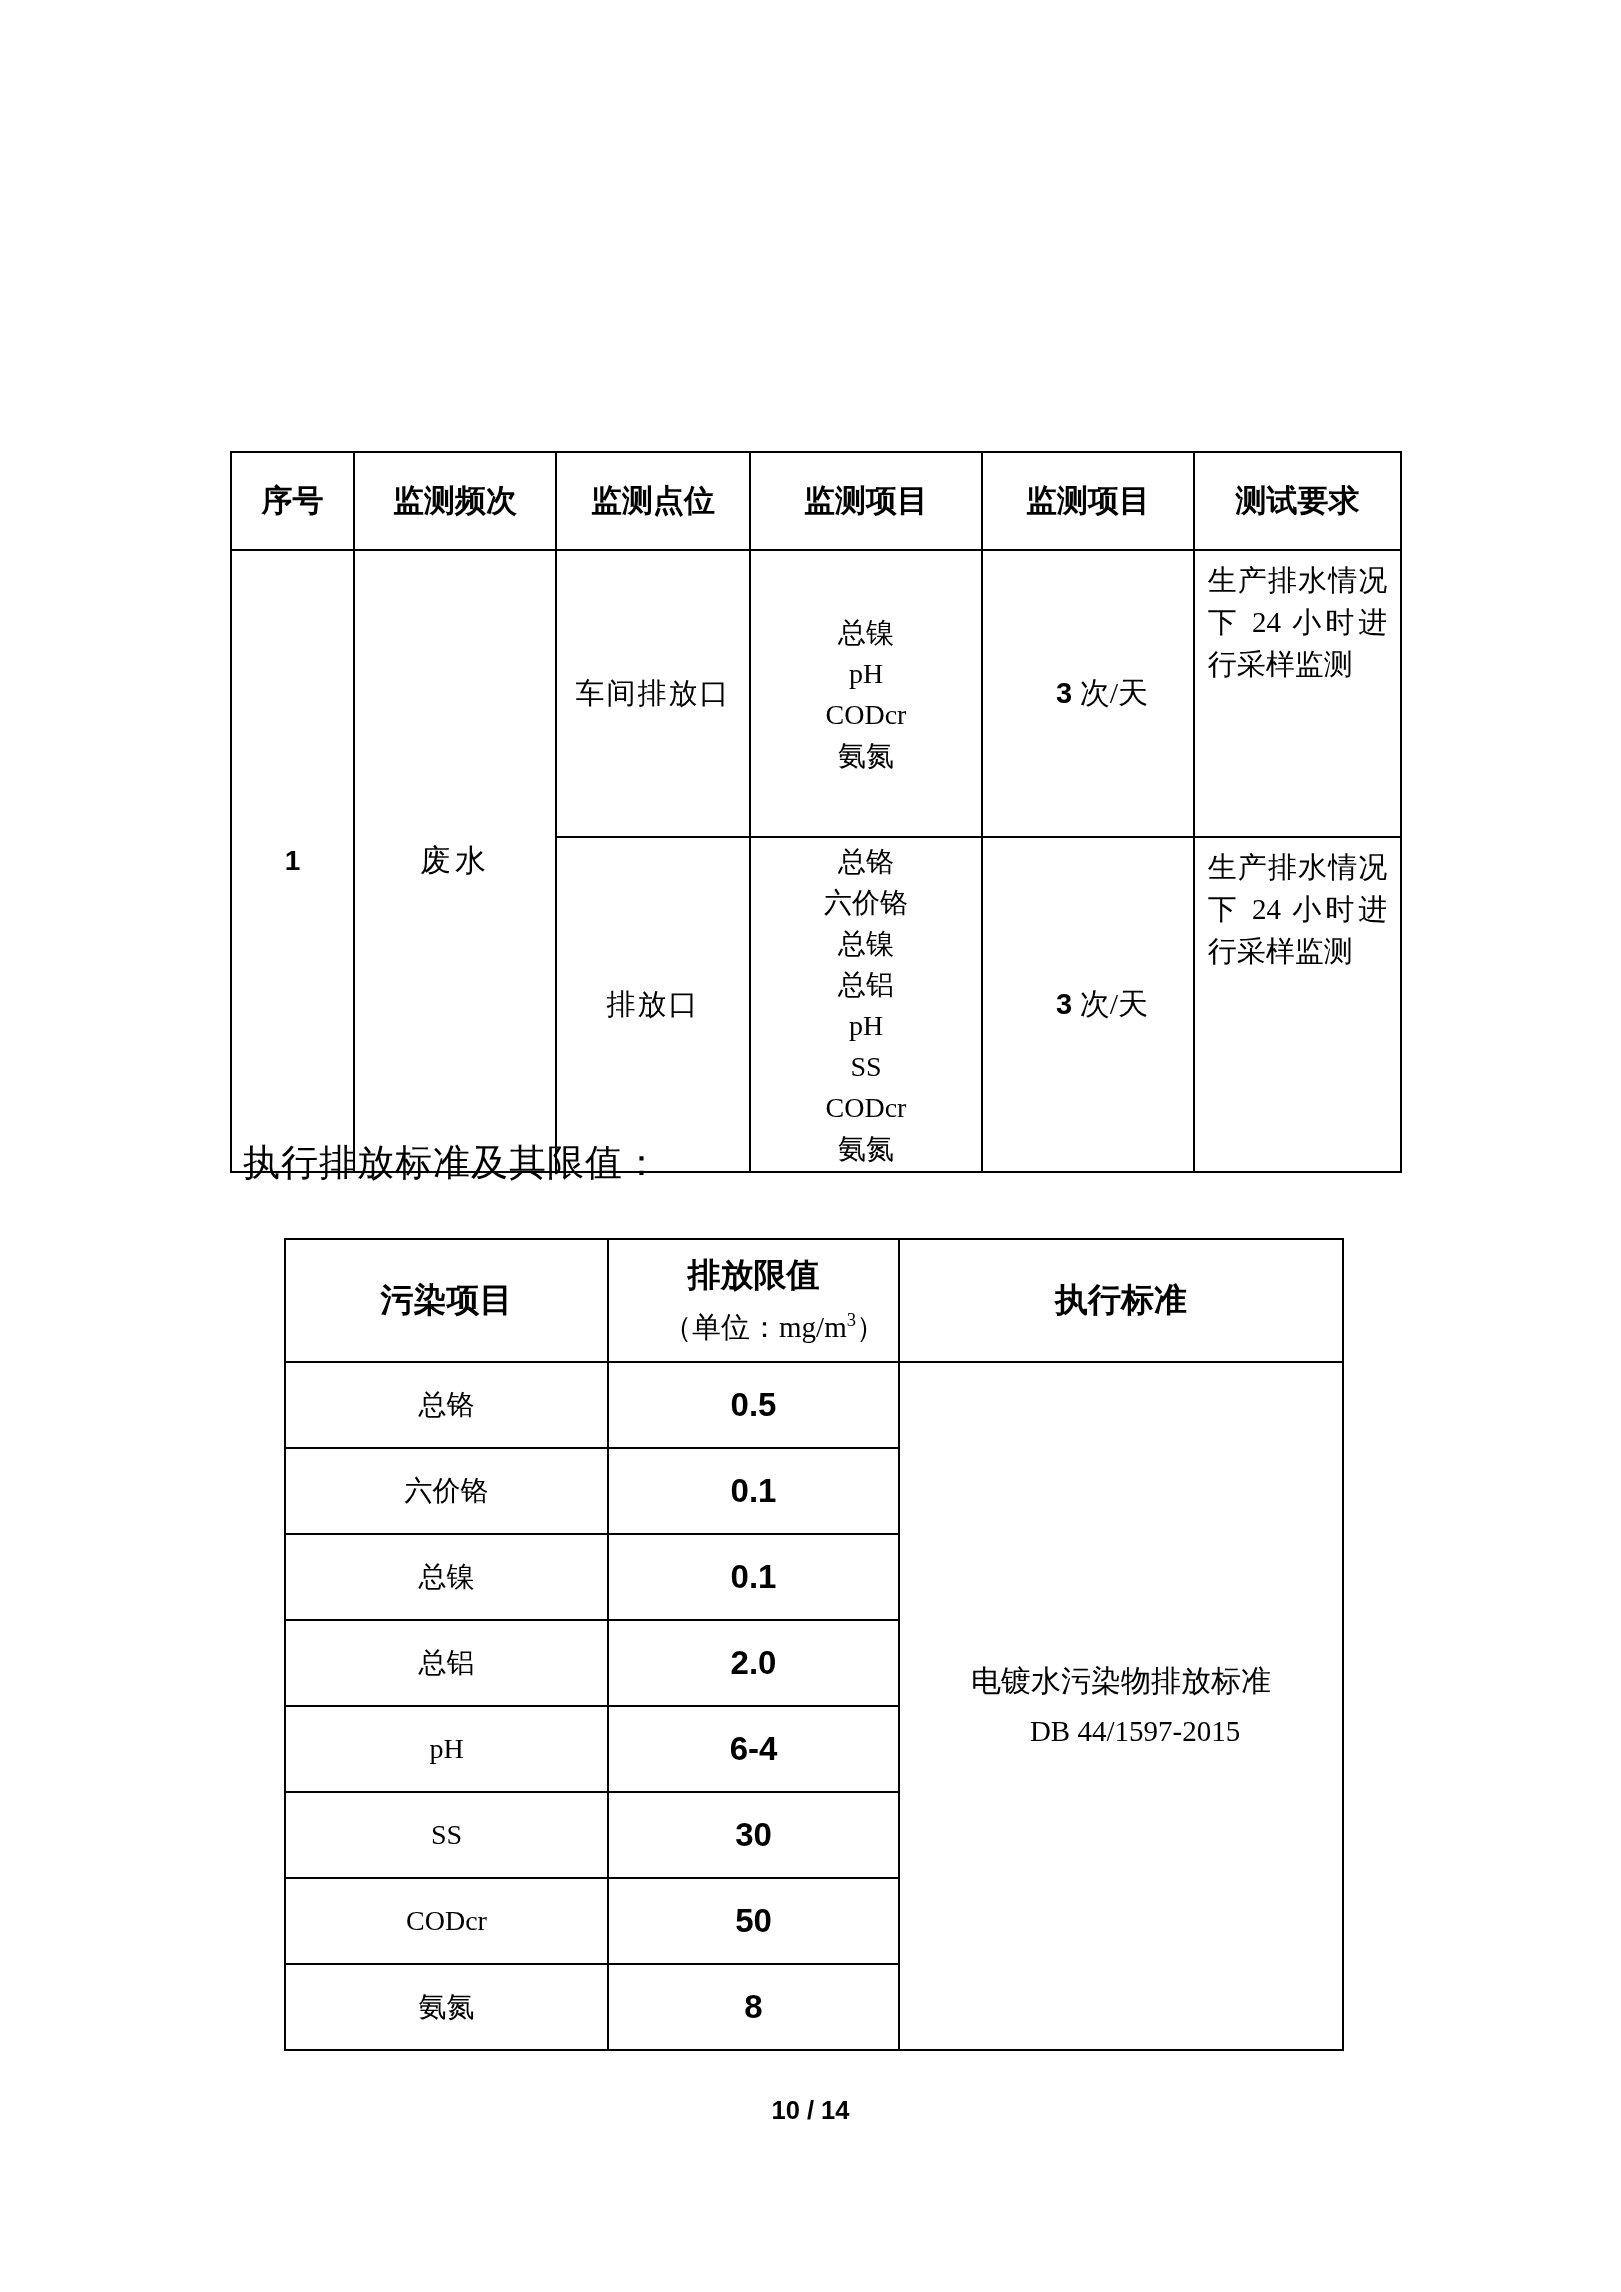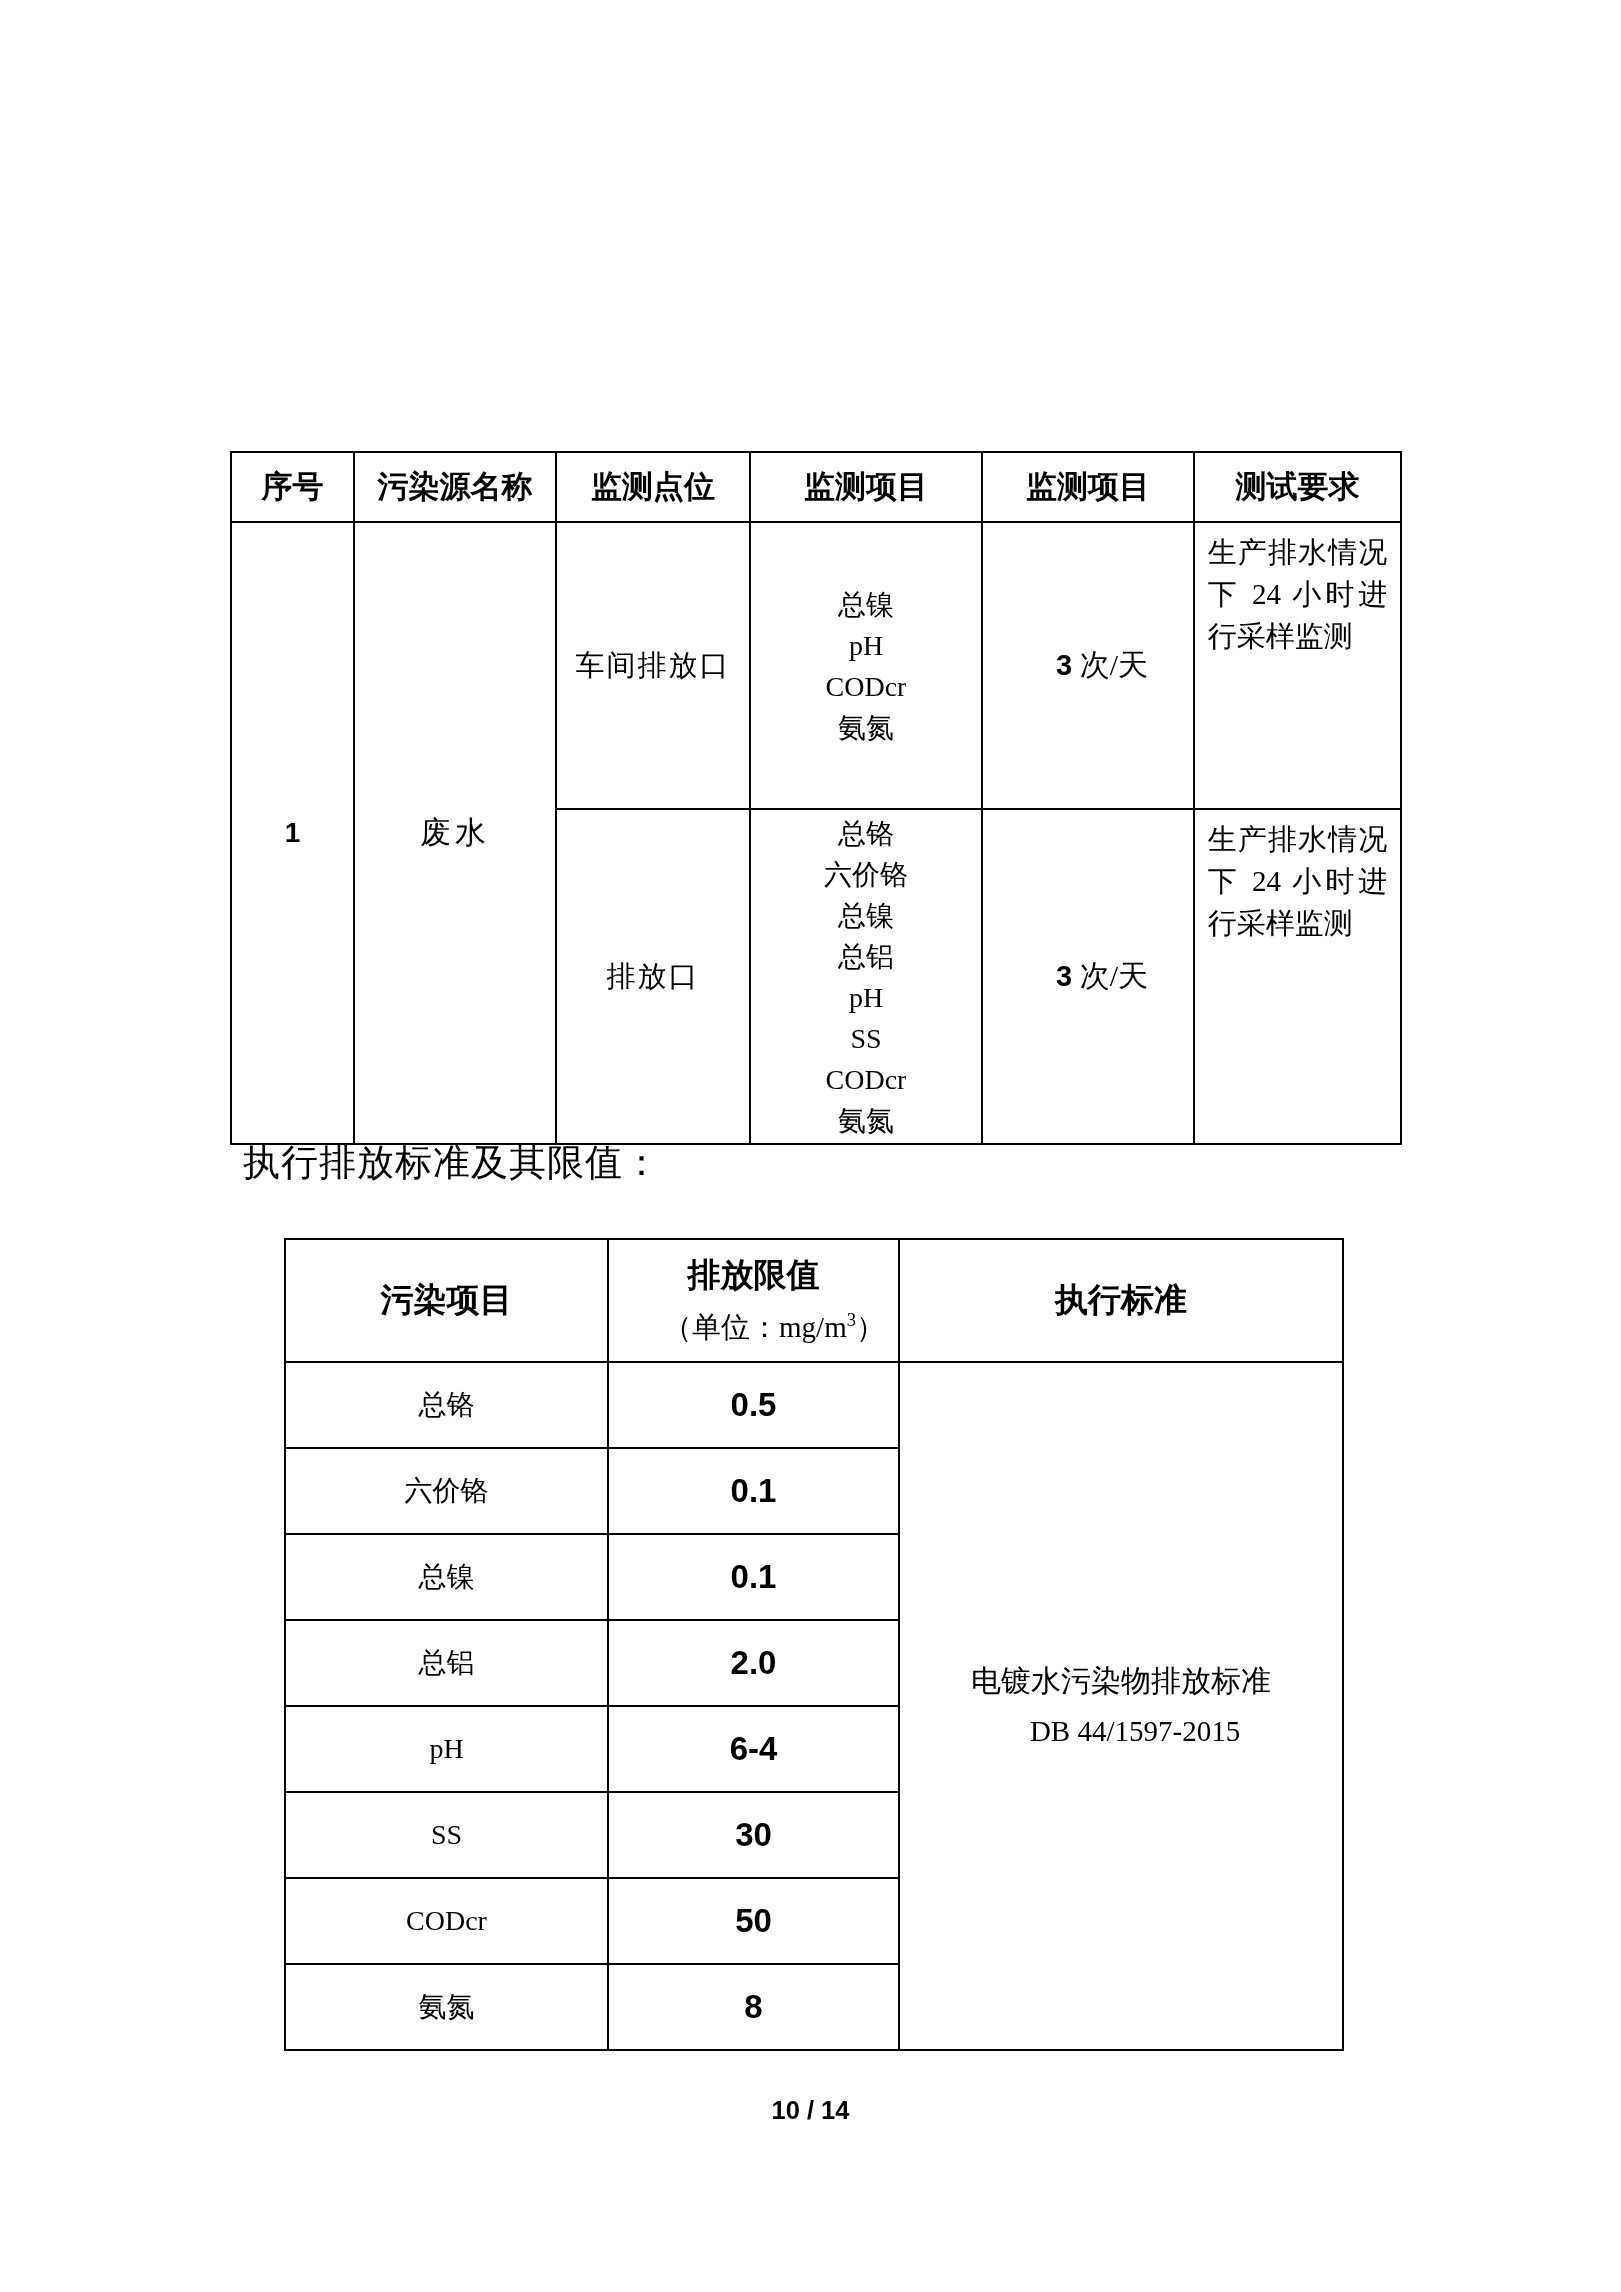--- a/index.html
+++ b/index.html
@@ -13,21 +13,21 @@
   .page { position: absolute; inset: 0; background: #fff; }
 
   
   table { border-collapse: collapse; table-layout: fixed; }
   .t1 {
     position: absolute; left: 230px; top: 451px;
     width: 1170px;
     border: 2.9px solid #000;
   }
   .t1 th, .t1 td { border: 2px solid #000; text-align: center; vertical-align: middle; overflow: hidden; }
-  .t1 th { font-size: 31px; font-weight: 700; height: 70px; }
+  .t1 th { font-size: 31px; font-weight: 700; height: 98px; }
   .t1 .row1 { height: 287px; }
   .t1 .row2 { height: 335px; }
   .t1 td { font-size: 30px; }
   .t1 .cell-point { font-size: 29px; letter-spacing: 2px; }
   .t1 .cell-source { font-size: 31px; letter-spacing: 3.9px; }
   .num { font-family: "Liberation Sans", "DejaVu Sans", sans-serif; font-weight: 700; }
   .t1 .cell-serial { font-size: 28px; }
   .t1 .cell-items { font-size: 28px; }
   .t1 .cell-items .li { line-height: 41px; }
   .t1 .cell-freq { font-size: 30px; padding-left: 28px; }
@@ -82,21 +82,21 @@
       <col style="width:123px">
         <col style="width:202px">
         <col style="width:194px">
       <col style="width:232px">
         <col style="width:212px">
         <col style="width:207px">
     </colgroup>
     <thead>
       <tr>
         <th>序号</th>
-        <th>污染源名称</th>
+        <th>监测频次</th>
         <th>监测点位</th>
         <th>监测项目</th>
         <th>监测项目</th>
         <th>测试要求</th>
       </tr>
     </thead>
     <tbody>
       <tr class="row1">
         <td class="cell-serial num" rowspan="2">1</td>
         <td class="cell-source" rowspan="2">废水</td>

